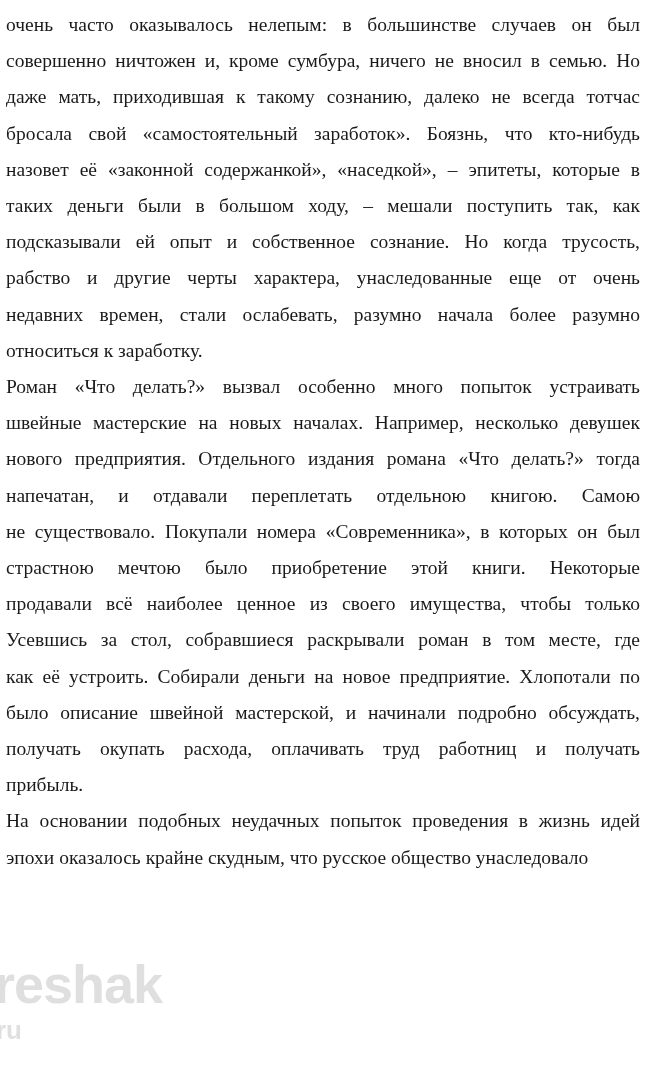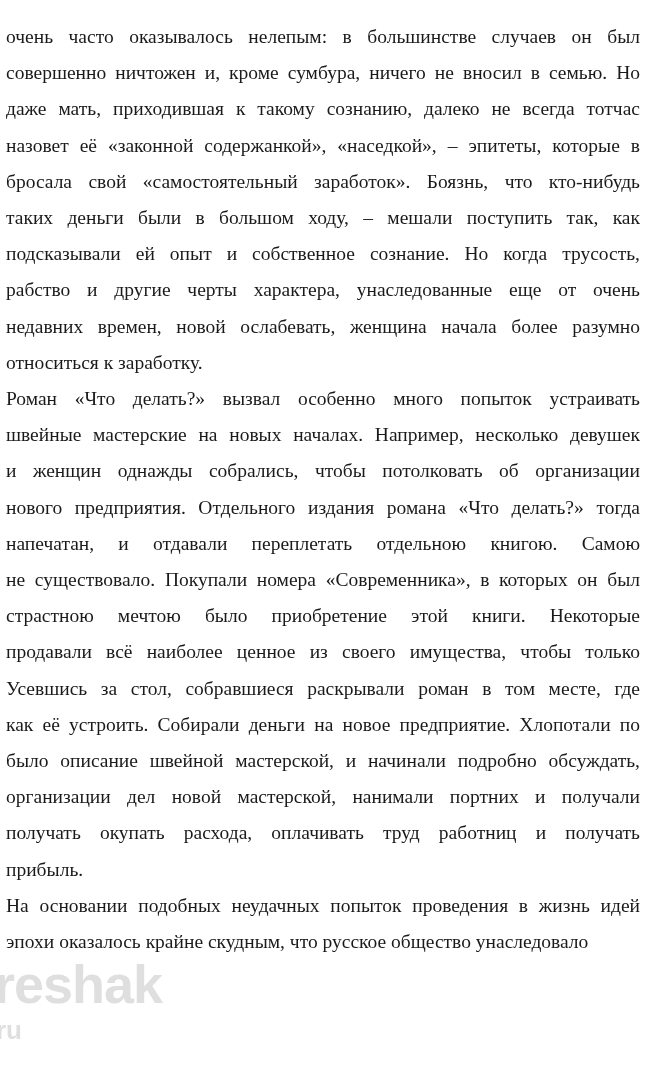--- a/index.html
+++ b/index.html
@@ -52,21 +52,21 @@
     text-align: justify;
     text-justify: inter-word;
     margin: 0;
     hyphens: none;
   }
   .para + .para {
     margin-top: 0;
   }
   .para-first {
     margin-top: 0;
-    padding-top: 19px;
+    padding-top: 7px;
   }
   
   .line {
     display: block;
     text-align: justify;
     text-align-last: justify;
     white-space: nowrap;
   }
   .line-last {
     text-align-last: left;
@@ -79,45 +79,43 @@
 
   <div class="watermark">
     <span>reshak</span>
     <span class="wm-sub">ru</span>
   </div>
 
   <p class="para para-first">
     <span class="line">очень часто оказывалось нелепым: в большинстве случаев он был</span>
     <span class="line">совершенно ничтожен и, кроме сумбура, ничего не вносил в семью. Но</span>
     <span class="line">даже мать, приходившая к такому сознанию, далеко не всегда тотчас</span>
+    <span class="line">бросала свой «самостоятельный заработок». Боязнь, что кто-нибудь</span>
     <span class="line">назовет её «законной содержанкой», «наседкой», – эпитеты, которые в</span>
-    <span class="line">бросала свой «самостоятельный заработок». Боязнь, что кто-нибудь</span>
     <span class="line">таких деньги были в большом ходу, – мешали поступить так, как</span>
     <span class="line">подсказывали ей опыт и собственное сознание. Но когда трусость,</span>
     <span class="line">рабство и другие черты характера, унаследованные еще от очень</span>
-    <span class="line">недавних времен, новой ослабевать, женщина начала более разумно</span>
+    <span class="line">недавних времен, стали ослабевать, разумно начала более разумно</span>
     <span class="line line-last">относиться к заработку.</span>
   </p>
 
   <p class="para">
     <span class="line">Роман «Что делать?» вызвал особенно много попыток устраивать</span>
     <span class="line">швейные мастерские на новых началах. Например, несколько девушек</span>
-    <span class="line">и женщин однажды собрались, чтобы потолковать об организации</span>
     <span class="line">нового предприятия. Отдельного издания романа «Что делать?» тогда</span>
     <span class="line">напечатан, и отдавали переплетать отдельною книгою. Самою</span>
     <span class="line">не существовало. Покупали номера «Современника», в которых он был</span>
     <span class="line">страстною мечтою было приобретение этой книги. Некоторые</span>
     <span class="line">продавали всё наиболее ценное из своего имущества, чтобы только</span>
   </p>
 
   <p class="para">
     <span class="line">Усевшись за стол, собравшиеся раскрывали роман в том месте, где</span>
     <span class="line">как её устроить. Собирали деньги на новое предприятие. Хлопотали по</span>
     <span class="line">было описание швейной мастерской, и начинали подробно обсуждать,</span>
-    <span class="line">организации дел новой мастерской, нанимали портних и получали</span>
     <span class="line">получать окупать расхода, оплачивать труд работниц и получать</span>
     <span class="line line-last">прибыль.</span>
   </p>
 
   <p class="para">
     <span class="line">На основании подобных неудачных попыток проведения в жизнь идей</span>
     <span class="line line-last">эпохи оказалось крайне скудным, что русское общество унаследовало</span>
   </p>
 
 </div>

